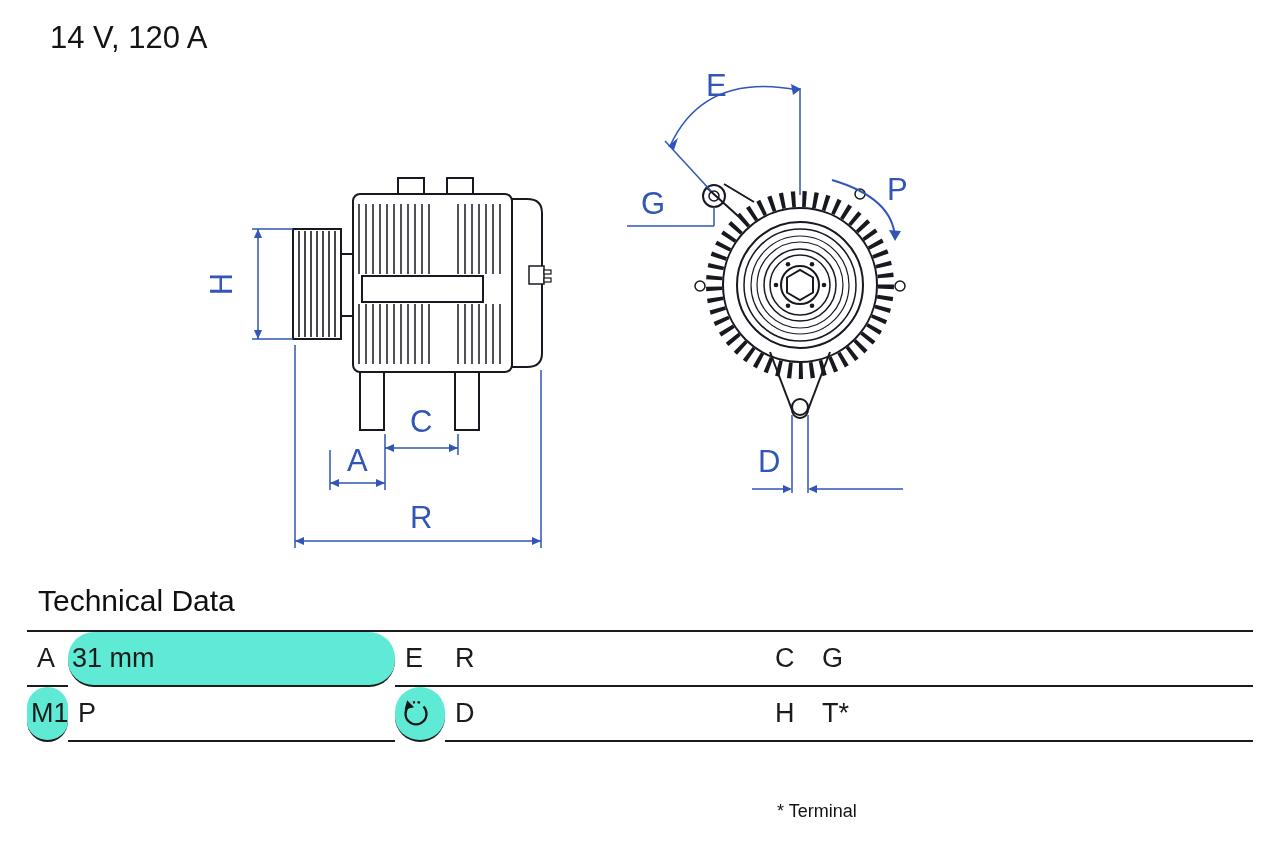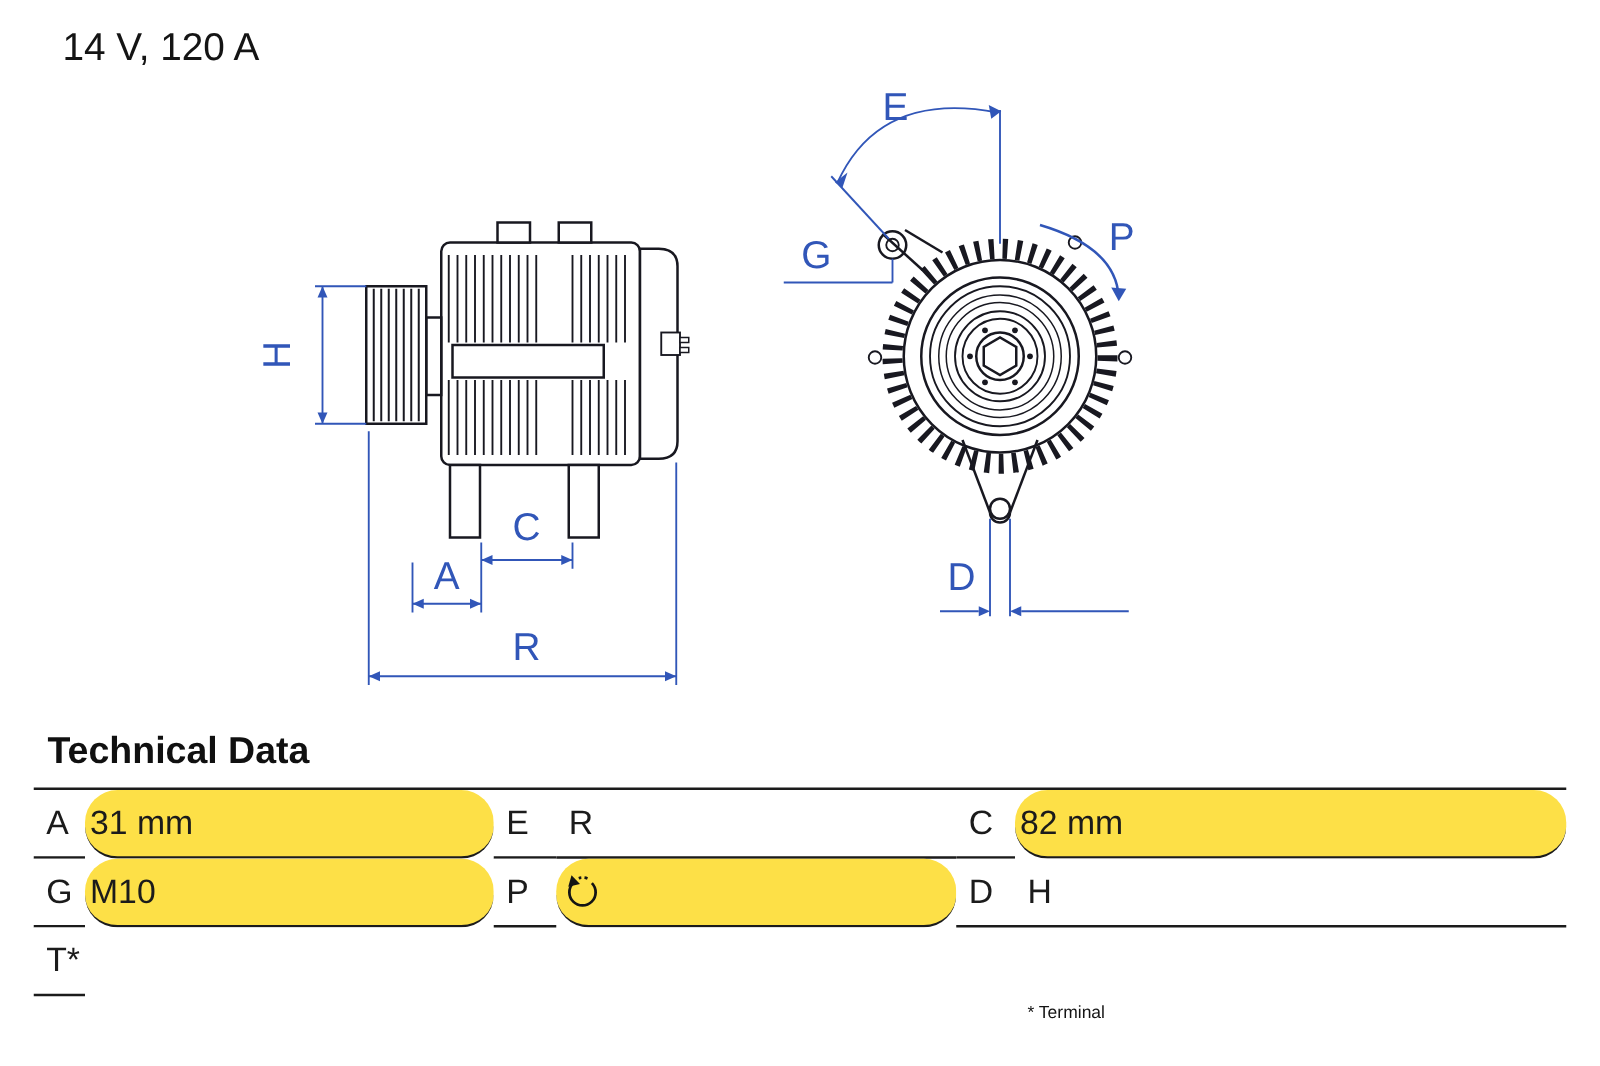--- a/index.html
+++ b/index.html
@@ -6,39 +6,39 @@
   body{
     width:1280px;height:853px;position:relative;background:#ffffff;
     font-family:"Liberation Sans",sans-serif;color:#1b1b1b;overflow:hidden;
   }
   .page-title{
     position:absolute;left:38px;top:20px;font-size:31px;font-weight:400;color:#141414;margin-left:12px;
   }
   .drawing-wrap{position:absolute;left:0;top:0;width:1280px;height:575px;}
   .dim-label{font-family:"Liberation Sans",sans-serif;font-size:31px;font-weight:400;}
   .tech-heading{
-    position:absolute;left:38px;top:584px;font-size:30px;font-weight:700;color:#101010;
+    position:absolute;left:38px;top:584px;font-size:30px;font-weight:400;color:#101010;
   }
   .tech-table{
     position:absolute;left:27px;top:630px;width:1226px;
     display:grid;
     grid-template-columns:41px 327px 50px 320px 47px 441px;
     grid-auto-rows:55px;
     border-top:2px solid #1b1b1b;
     font-size:27px;
   }
   .cell{
     display:flex;align-items:center;
     border-bottom:2px solid #1b1b1b;
     white-space:nowrap;
   }
   .cell.key{padding-left:10px;background:#ffffff;}
-  .cell.val{padding-left:4px;background:#fde047;border-radius:26px;}
+  .cell.val{padding-left:4px;background:#5eead4;border-radius:26px;}
   .footnote{
-    position:absolute;left:822px;top:801px;font-size:14px;color:#141414;
+    position:absolute;left:777px;top:801px;font-size:18px;color:#141414;
   }
   .rot-icon{display:block;}
 </style>
 </head>
 <body>
 
 <div class="page-title">14 V, 120 A</div>
 
 <div class="drawing-wrap">
 <svg width="1280" height="575" viewBox="0 0 1280 575">
@@ -168,21 +168,20 @@
 <div class="tech-heading">Technical Data</div>
 
 <div class="tech-table">
 
   <div class="cell key">A</div>
   <div class="cell val">31 mm</div>
   <div class="cell key">E</div>
   <div class="cell key">R</div>
 
   <div class="cell key">C</div>
-  <div class="cell val">82 mm</div>
   <div class="cell key">G</div>
   <div class="cell val">M10</div>
   <div class="cell key">P</div>
   <div class="cell val">
     <svg class="rot-icon" width="34" height="32" viewBox="0 0 32 32">
       <path d="M23.5 8.5 A 10.5 10.5 0 1 1 8.5 8.5" fill="none" stroke="#141414" stroke-width="2.2"></path>
       <path d="M20 4.8 A 10.5 10.5 0 0 0 13 4.6" fill="none" stroke="#141414" stroke-width="2.2" stroke-dasharray="2.5 2.5"></path>
       <polygon points="7.2,2.2 14,9.2 4.6,11.4" fill="#141414"></polygon>
     </svg>
   </div>

